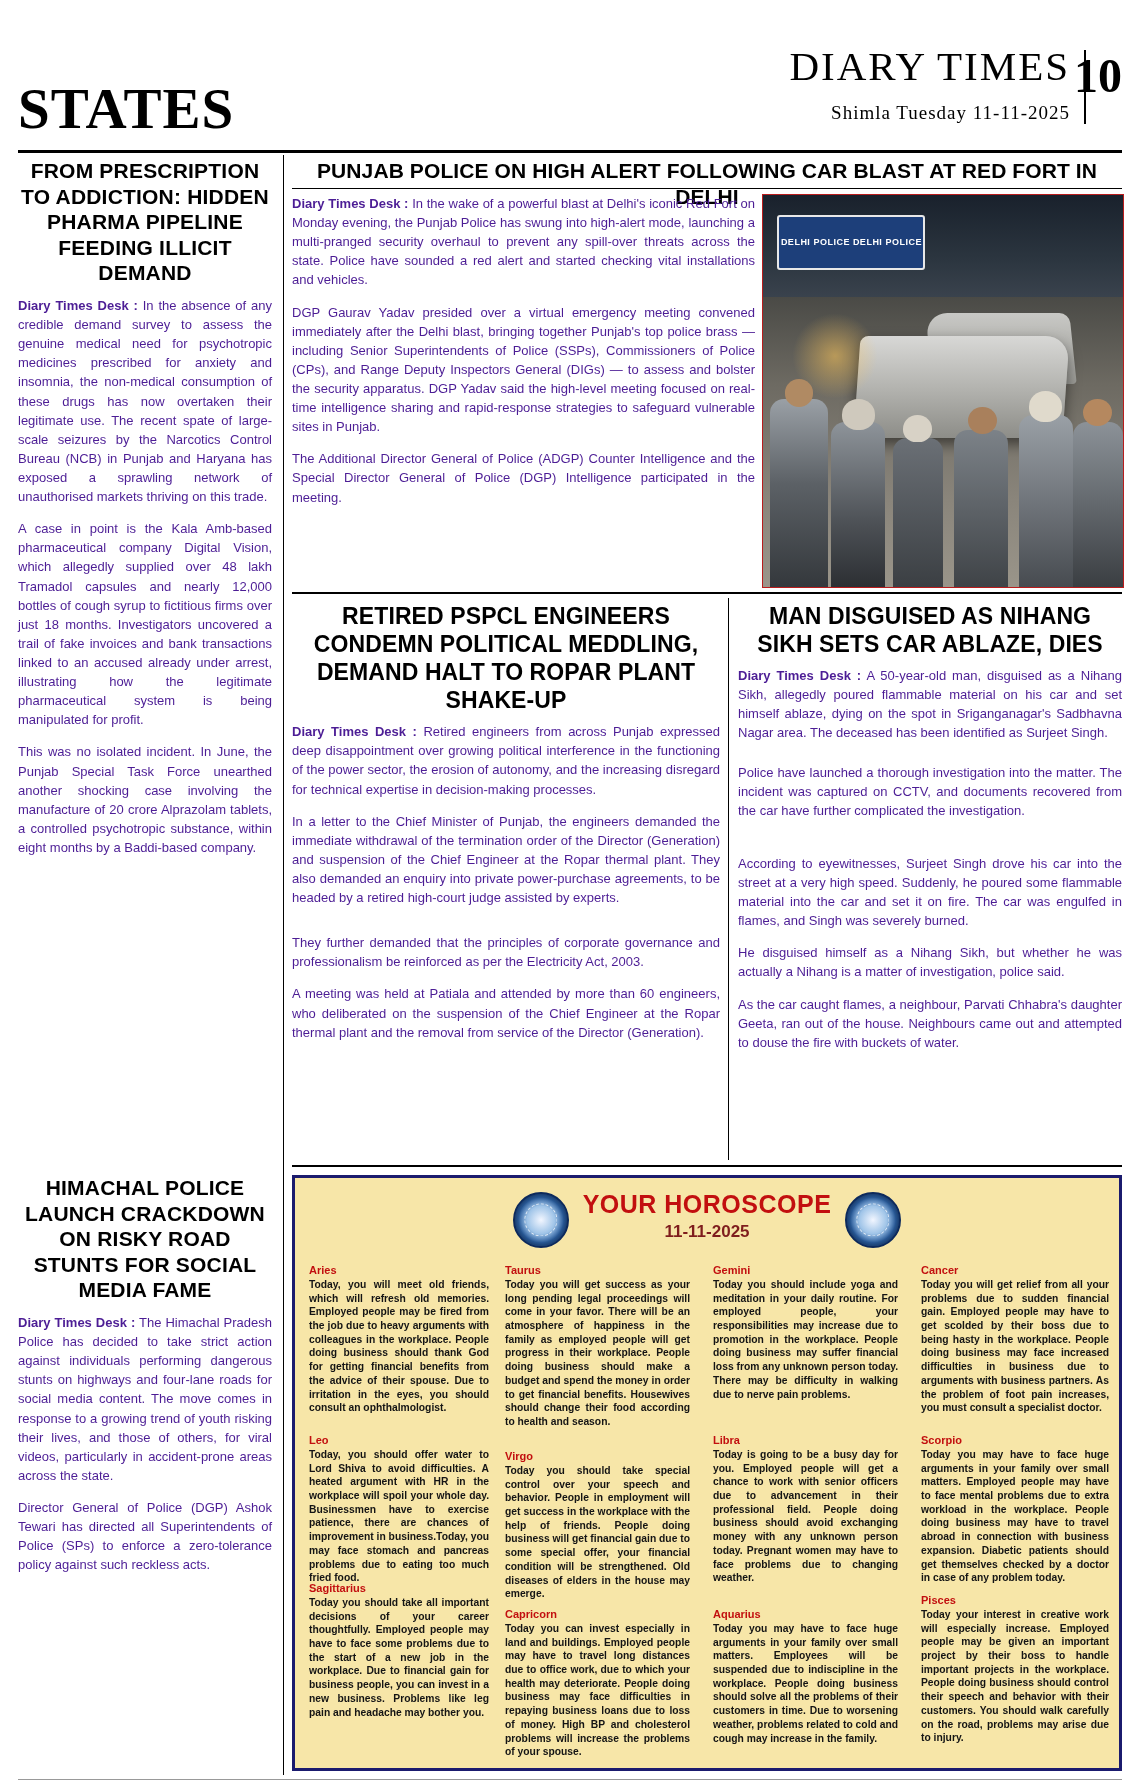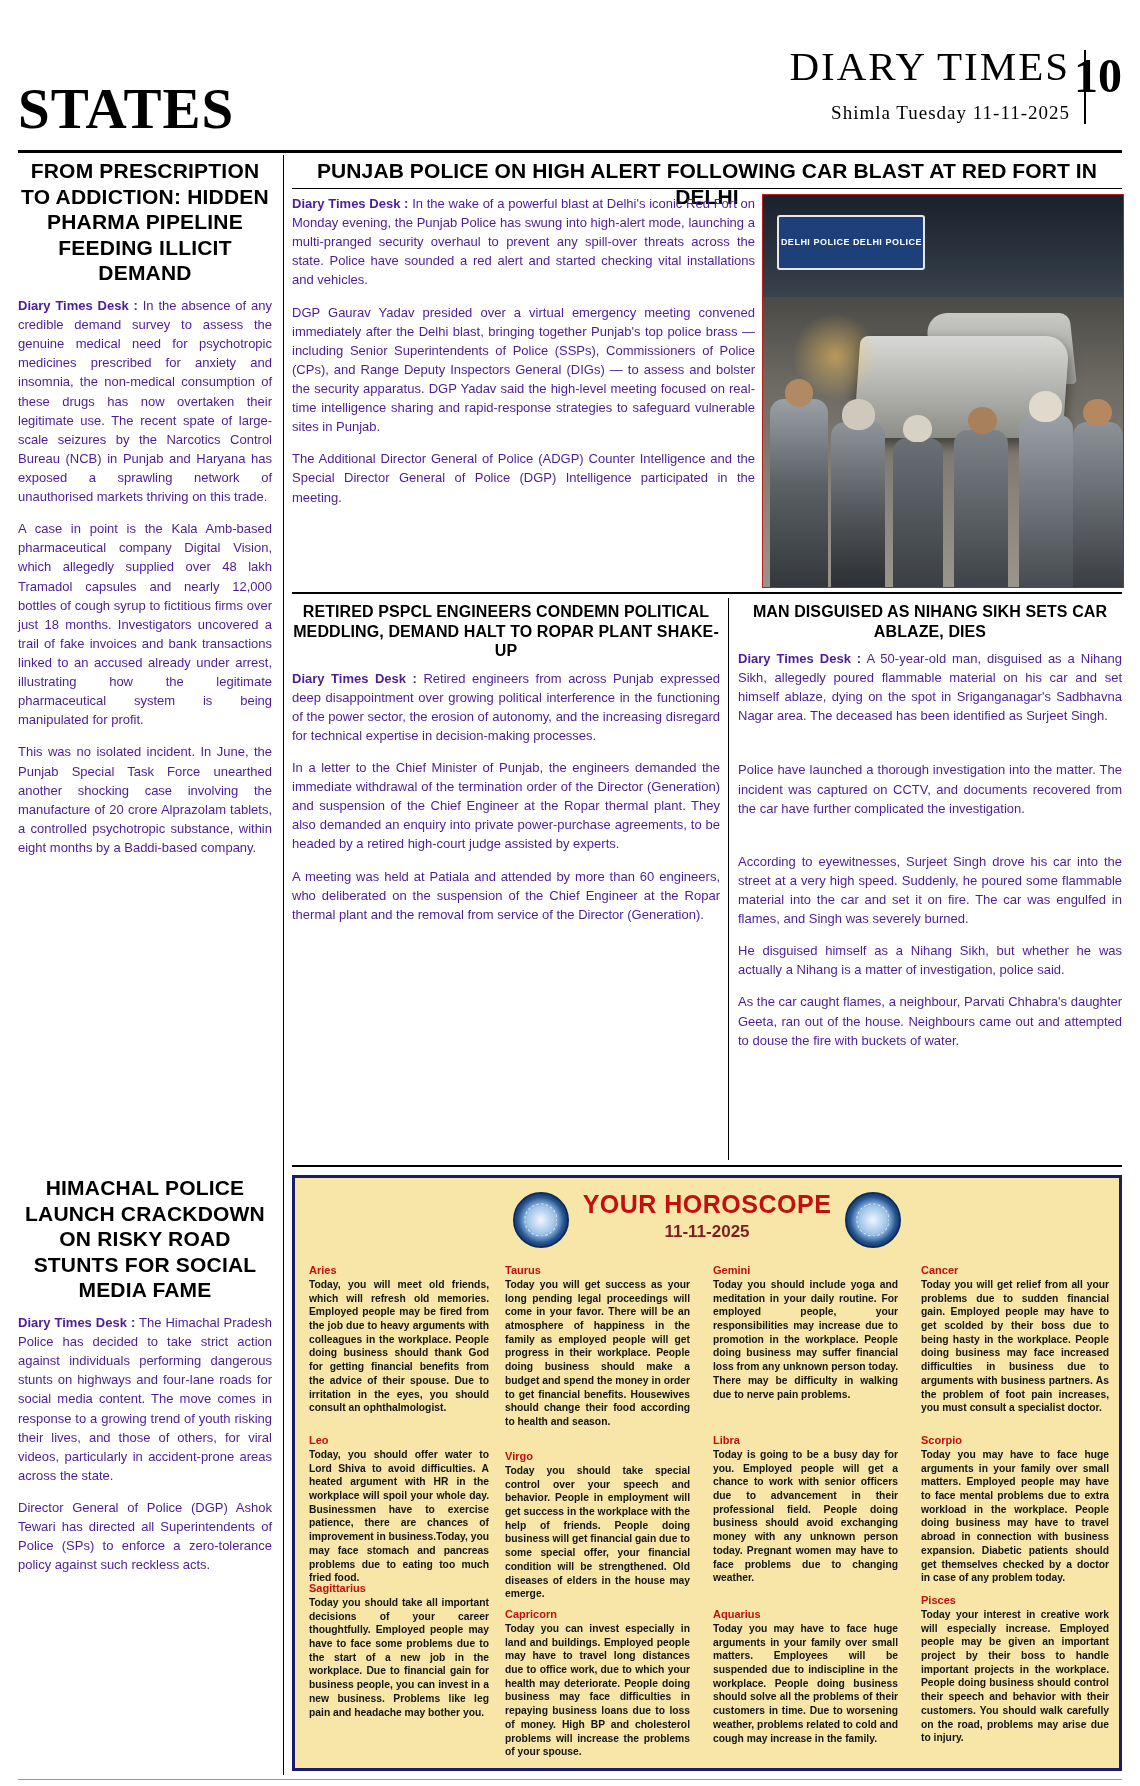--- a/index.html
+++ b/index.html
@@ -103,21 +103,21 @@
     font-family: "Liberation Sans", sans-serif;
     font-weight: 700;
     text-align: center;
     line-height: 1.22;
   }
   .hl-left {
     font-size: 21px;
     letter-spacing: 0.2px;
   }
   .hl-main {
-    font-size: 16px;
+    font-size: 23px;
     letter-spacing: 0.1px;
   }
   .body-text {
     font-size: 13px;
     line-height: 1.47;
     text-align: justify;
     color: #4c1d95;
   }
   .body-text p {
     margin: 0 0 13px 0;
@@ -316,31 +316,32 @@
     <div class="head" style="left:89%; top:52%; width:8%; height:7%; background:#b5885f;"></div>
   </div>
 
   <div class="rule-thick" style="left:292px; top:592px; width:830px; height:2px;"></div>
 
   <div class="col" style="left:292px; top:602px; width:428px;">
     <div class="headline hl-main">RETIRED PSPCL ENGINEERS CONDEMN POLITICAL MEDDLING, DEMAND HALT TO ROPAR PLANT SHAKE-UP</div>
     <div class="body-text" style="margin-top:8px;">
       <p><span class="byline">Diary Times Desk :</span><span> Retired engineers from across Punjab expressed deep disappointment over growing political interference in the functioning of the power sector, the erosion of autonomy, and the increasing disregard for technical expertise in decision-making processes.</span></p>
       <p>In a letter to the Chief Minister of Punjab, the engineers demanded the immediate withdrawal of the termination order of the Director (Generation) and suspension of the Chief Engineer at the Ropar thermal plant. They also demanded an enquiry into private power-purchase agreements, to be headed by a retired high-court judge assisted by experts.</p>
+      <p style="margin-top:26px;">They further demanded that the principles of corporate governance and professionalism be reinforced as per the Electricity Act, 2003.</p>
       <p>A meeting was held at Patiala and attended by more than 60 engineers, who deliberated on the suspension of the Chief Engineer at the Ropar thermal plant and the removal from service of the Director (Generation).</p>
     </div>
   </div>
 
   <div class="vline" style="left:728px; top:598px; height:562px;"></div>
 
   <div class="col" style="left:738px; top:602px; width:384px;">
     <div class="headline hl-main">MAN DISGUISED AS NIHANG SIKH SETS CAR ABLAZE, DIES</div>
     <div class="body-text" style="margin-top:8px;">
       <p><span class="byline">Diary Times Desk :</span><span> A 50-year-old man, disguised as a Nihang Sikh, allegedly poured flammable material on his car and set himself ablaze, dying on the spot in Sriganganagar's Sadbhavna Nagar area. The deceased has been identified as Surjeet Singh.</span></p>
-      <p style="margin-top:35px;">Police have launched a thorough investigation into the matter. The incident was captured on CCTV, and documents recovered from the car have further complicated the investigation.</p>
+      <p style="margin-top:20px;">Police have launched a thorough investigation into the matter. The incident was captured on CCTV, and documents recovered from the car have further complicated the investigation.</p>
       <p style="margin-top:34px;">According to eyewitnesses, Surjeet Singh drove his car into the street at a very high speed. Suddenly, he poured some flammable material into the car and set it on fire. The car was engulfed in flames, and Singh was severely burned.</p>
       <p>He disguised himself as a Nihang Sikh, but whether he was actually a Nihang is a matter of investigation, police said.</p>
       <p>As the car caught flames, a neighbour, Parvati Chhabra's daughter Geeta, ran out of the house. Neighbours came out and attempted to douse the fire with buckets of water.</p>
     </div>
   </div>
 
   <div class="rule-thick" style="left:292px; top:1165px; width:830px; height:2px;"></div>
 
   <div class="horo-box" style="left:292px; top:1175px; width:830px; height:596px;">
     <div class="zodiac-wheel" style="left:218px; top:14px;"></div>

